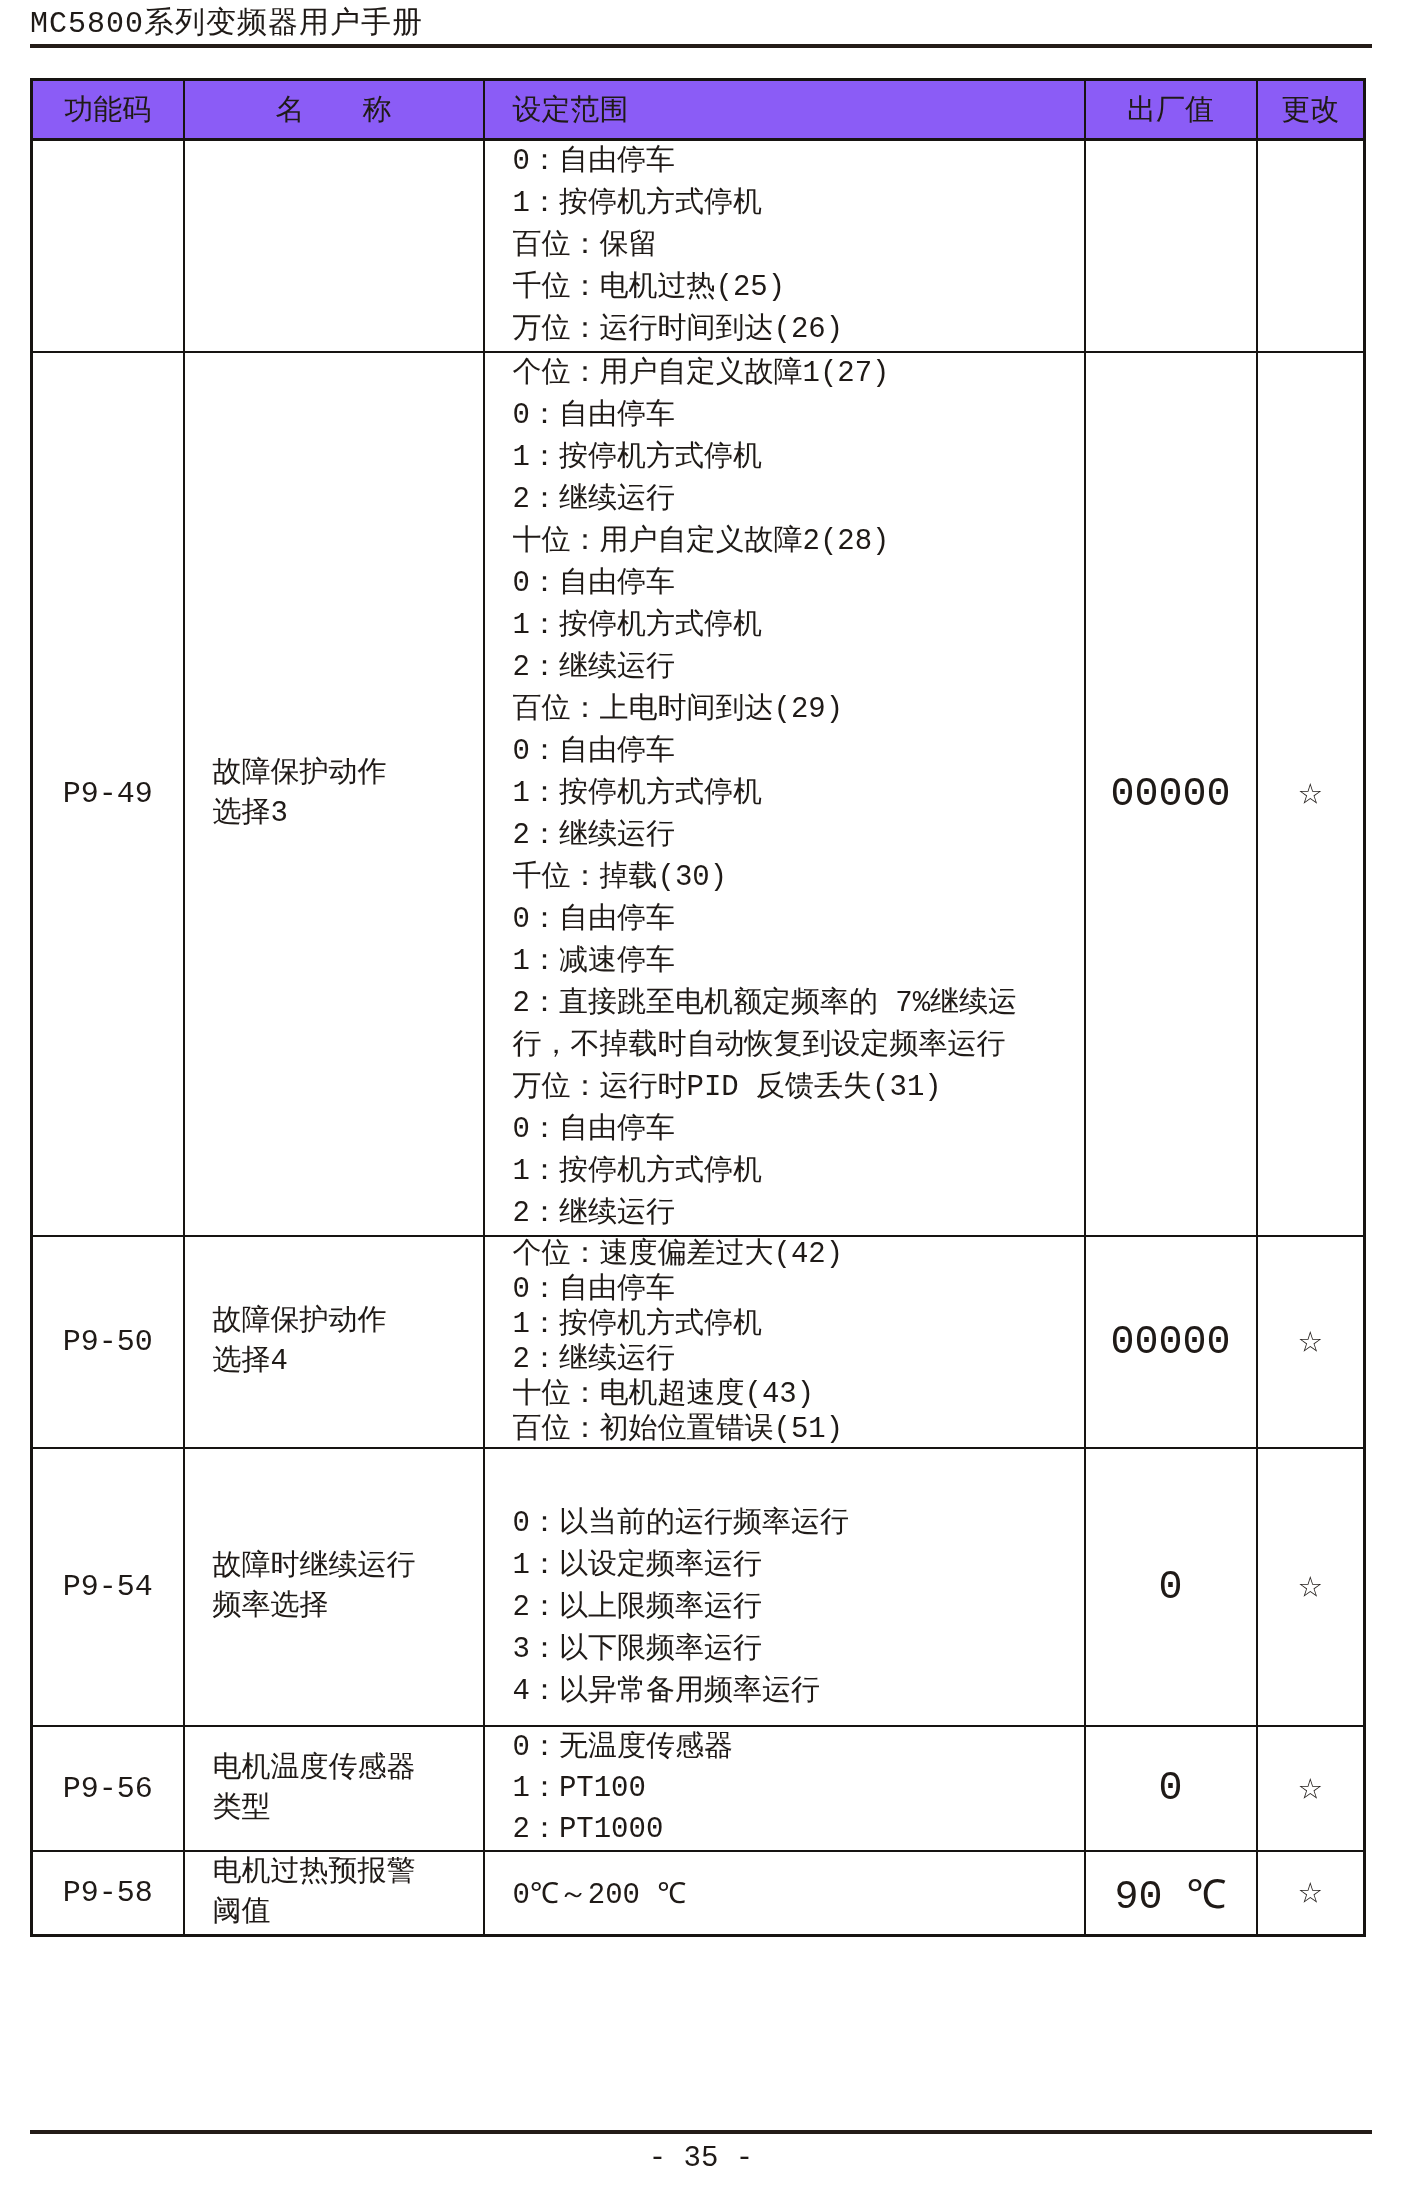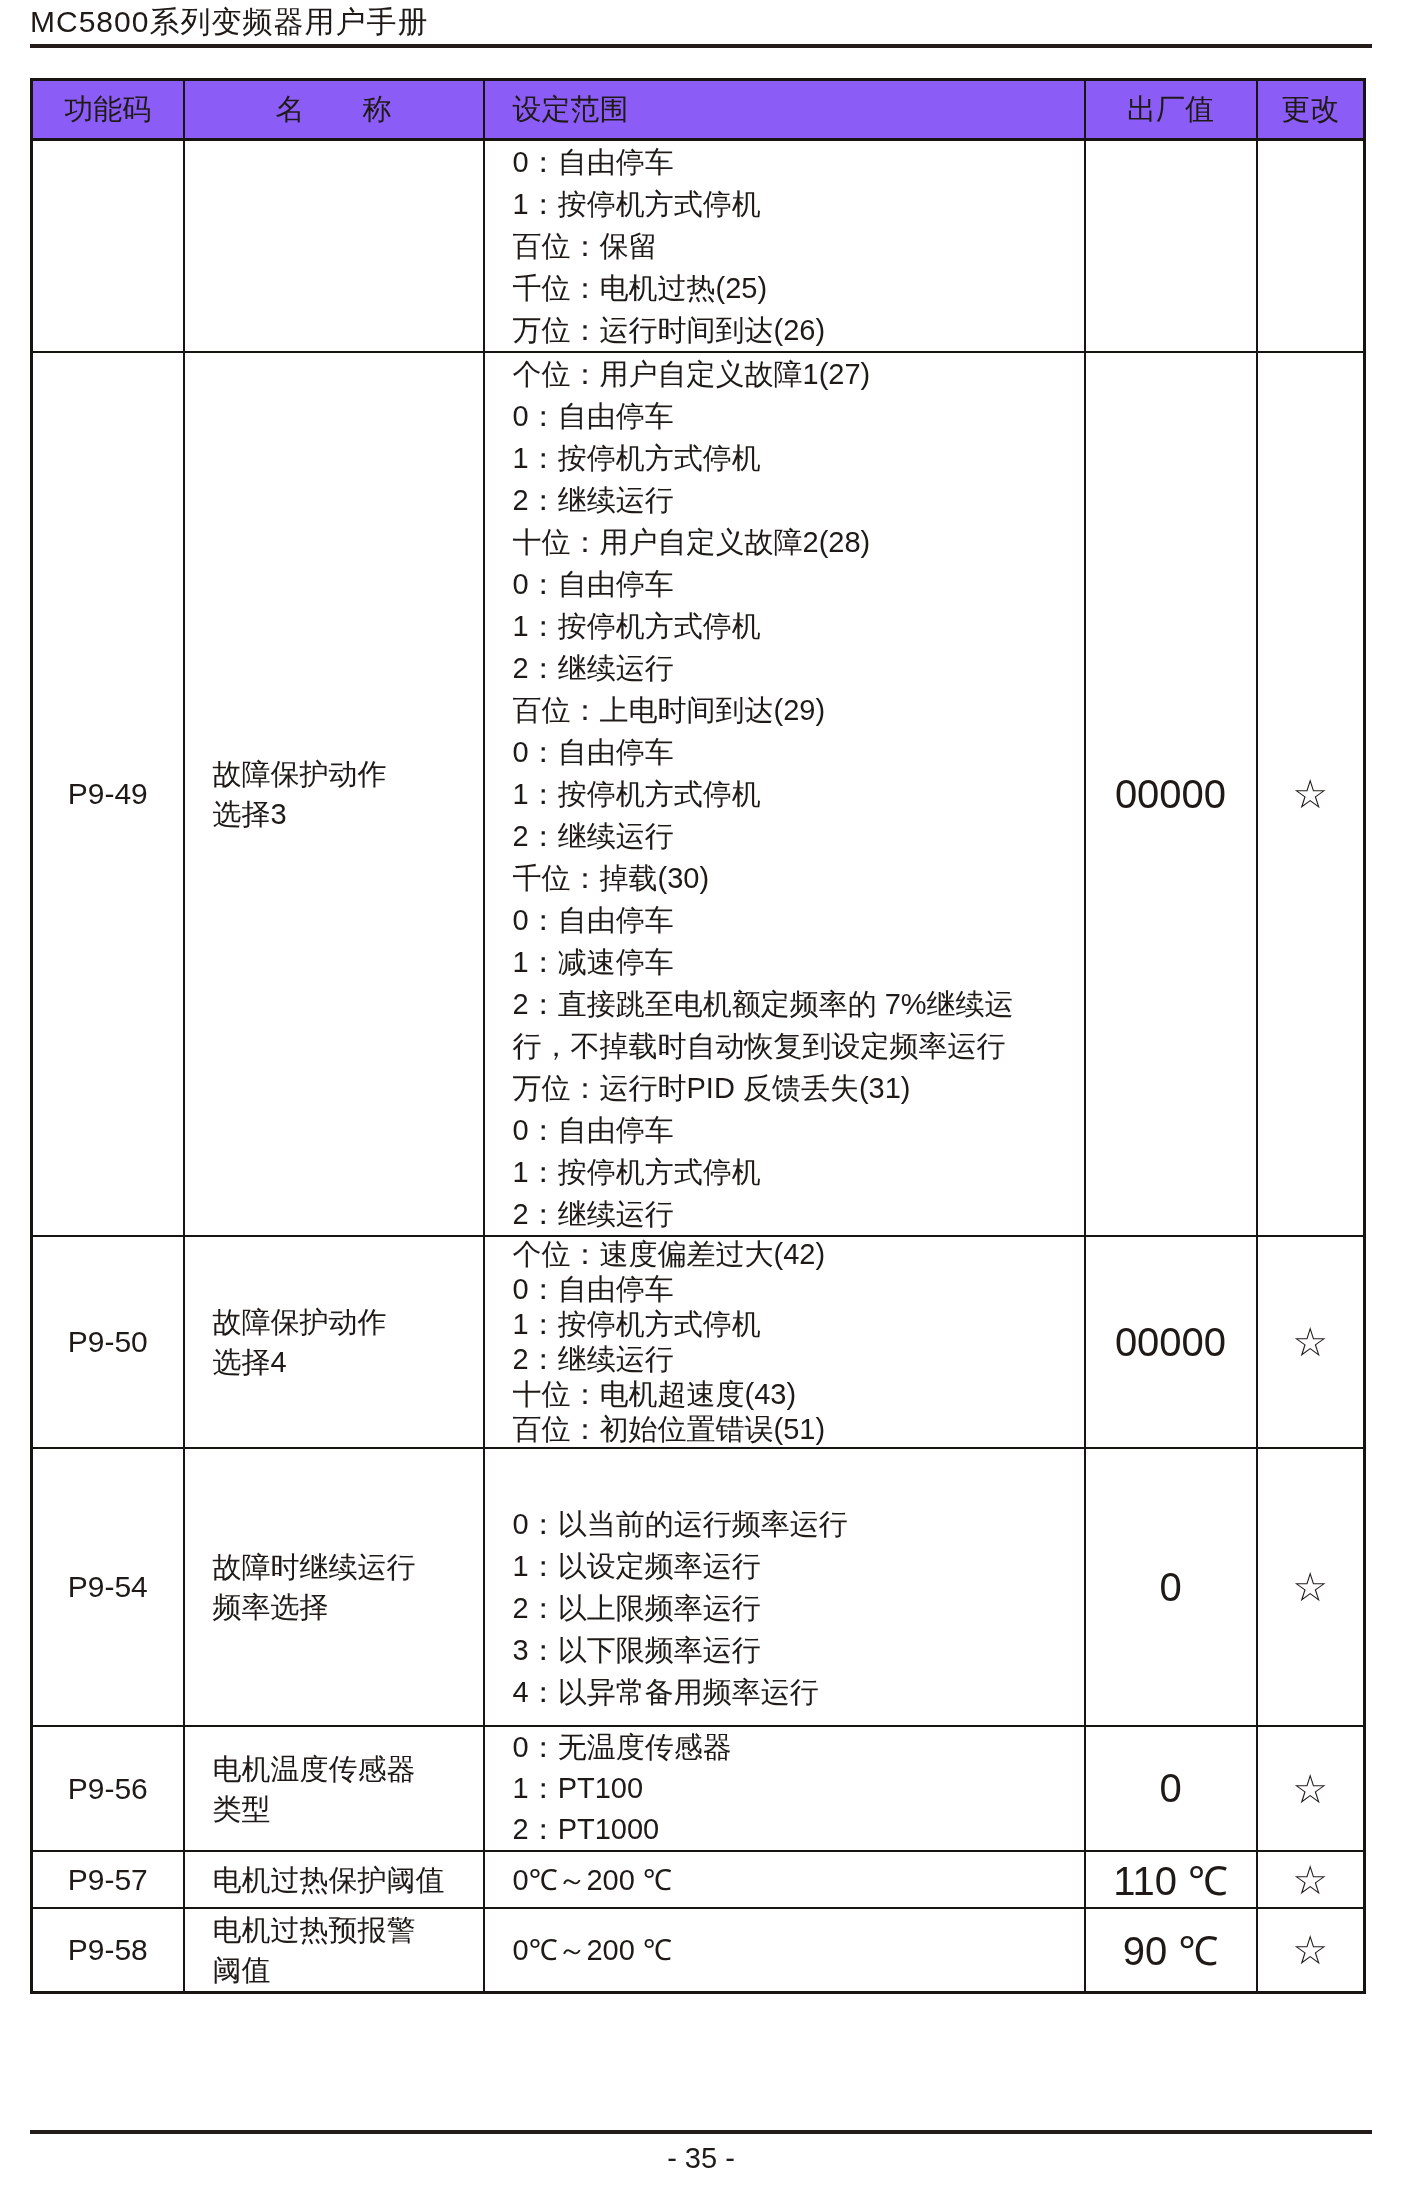--- a/index.html
+++ b/index.html
@@ -1,21 +1,21 @@
 <!DOCTYPE html>
 <html><head>
 <meta charset="utf-8">
 <style>
   html,body { margin:0; padding:0; background:#ffffff; }
   .page {
     position:relative;
     width:1402px; height:2185px;
     background:#ffffff;
     color:#1f1a17;
-    font-family:Liberation Sans, sans-serif;
+    font-family:Liberation Mono, monospace;
     overflow:hidden;
   }
   .doc-title {
     position:absolute; left:30px; top:2px;
     font-size:30px; letter-spacing:1px;
   }
   .rule {
     position:absolute; left:30px; width:1342px; height:4px;
     background:#241c18;
   }
@@ -167,27 +167,20 @@
       <tr class="r5">
         <td class="code">P9-56</td>
         <td class="name">电机温度传感器
 类型</td>
         <td class="range">0：无温度传感器
 1：PT100
 2：PT1000</td>
         <td class="defv">0</td>
         <td class="chg">☆</td>
       </tr>
-      <tr class="r6">
-        <td class="code">P9-57</td>
-        <td class="name">电机过热保护阈值</td>
-        <td class="range">0℃～200 ℃</td>
-        <td class="defv">110 ℃</td>
-        <td class="chg">☆</td>
-      </tr>
       <tr class="r7">
         <td class="code">P9-58</td>
         <td class="name">电机过热预报警
 阈值</td>
         <td class="range">0℃～200 ℃</td>
         <td class="defv">90 ℃</td>
         <td class="chg">☆</td>
       </tr>
     </tbody>
   </table>

